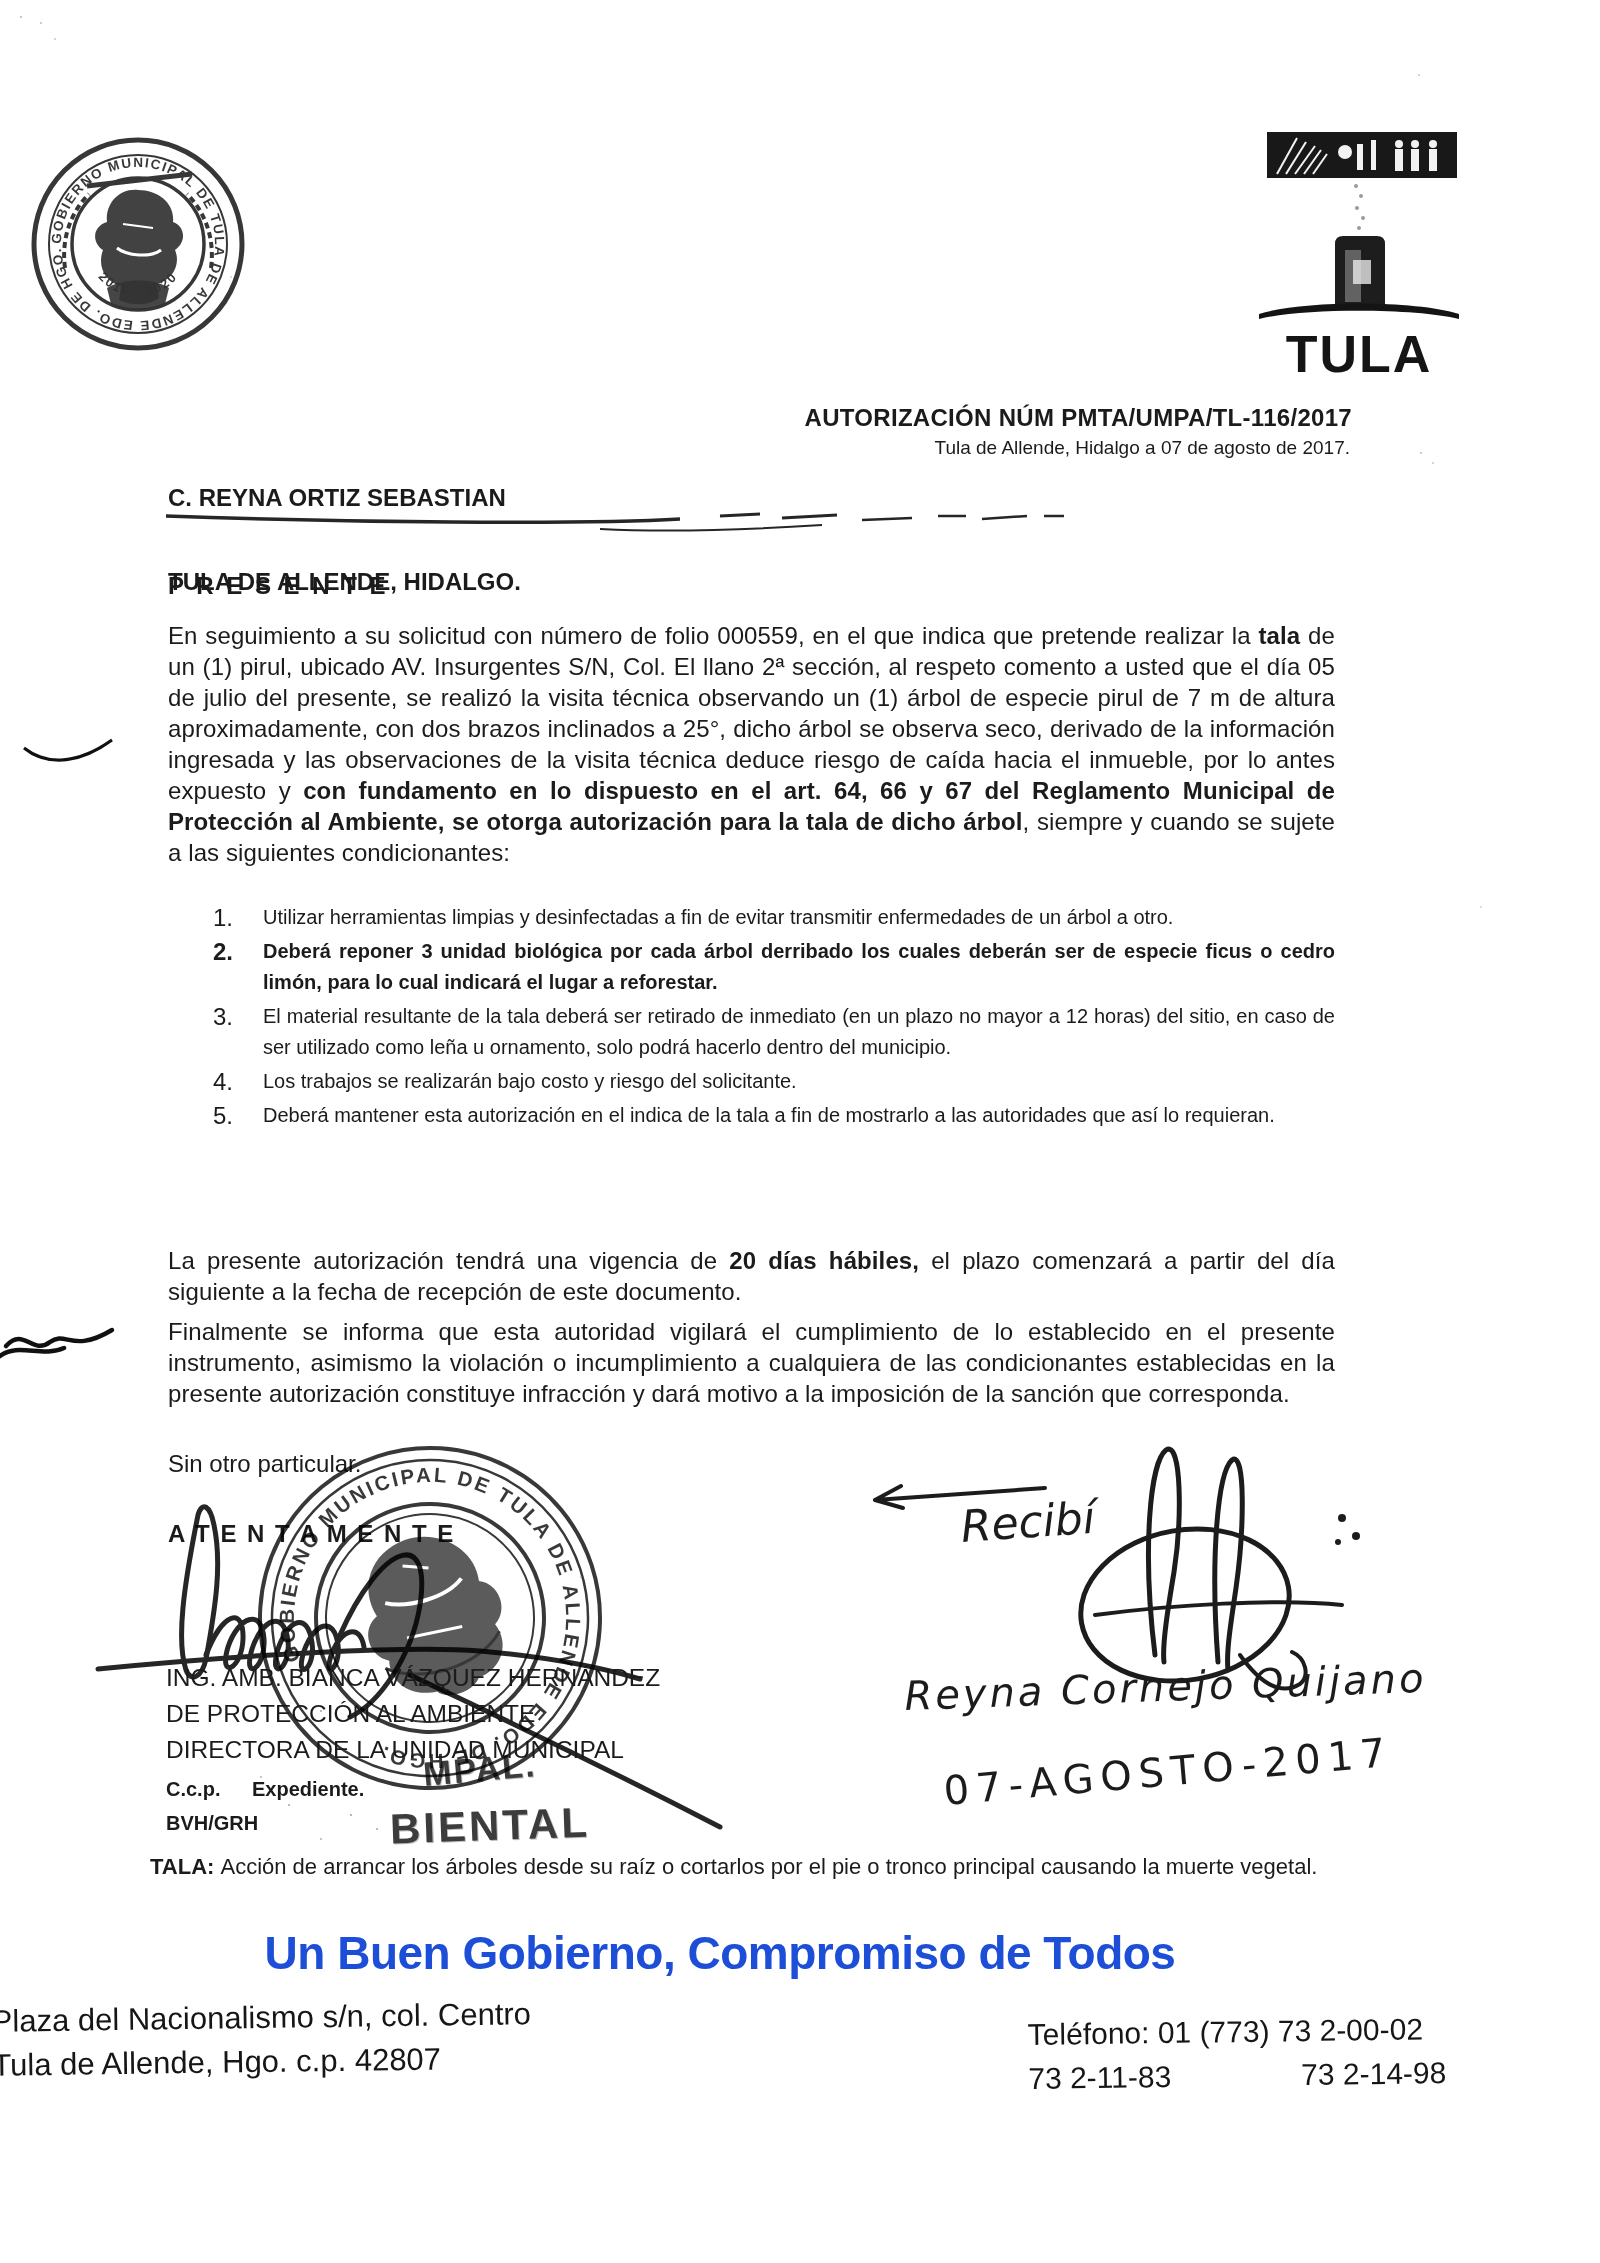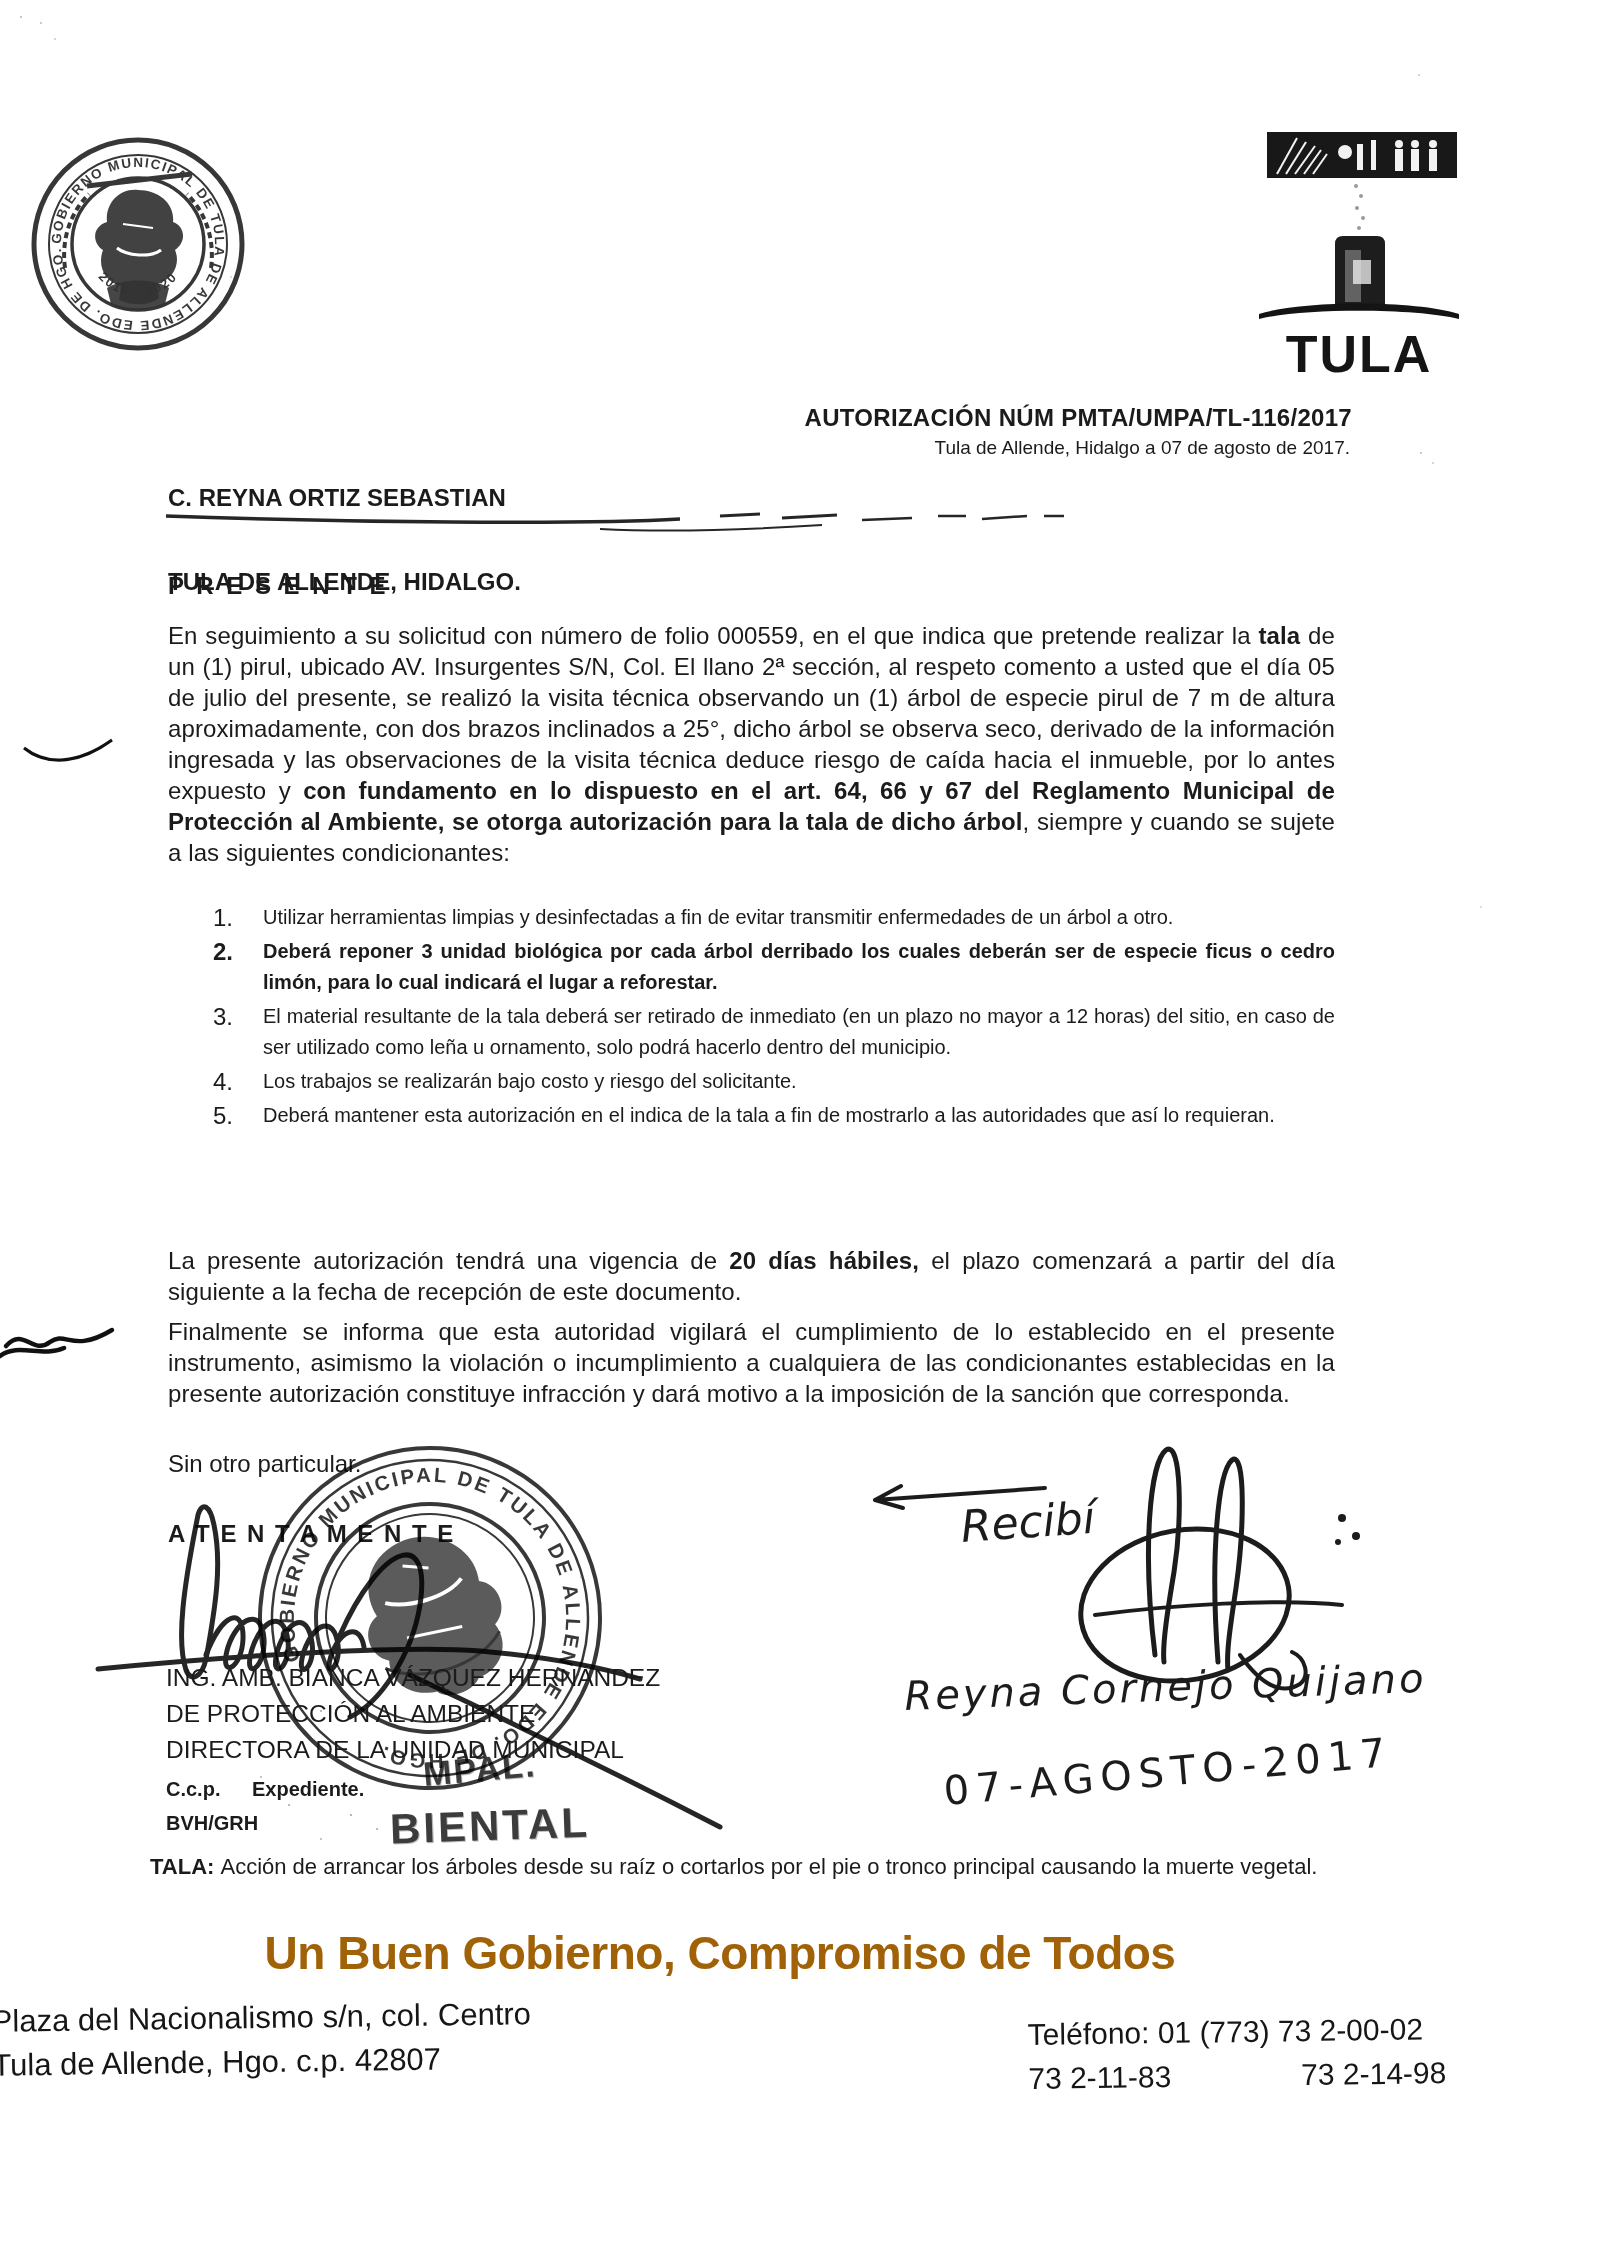--- a/index.html
+++ b/index.html
@@ -215,21 +215,21 @@
   </svg>
   <svg class="abs ink" style="left:0px;top:1310px;width:120px;height:60px" viewBox="0 0 120 60">
     <g stroke="#111" stroke-width="4.5" fill="none" stroke-linecap="round">
       <path d="M6,36 C24,16 32,46 50,32 C66,20 72,44 112,20"></path>
       <path d="M0,46 C18,32 42,48 64,38"></path>
     </g>
   </svg>
 
   <div class="line" style="top:1854px;left:150px;font-size:22px"><span class="b">TALA: </span><span>Acción de arrancar los árboles desde su raíz o cortarlos por el pie o tronco principal causando la muerte vegetal.</span></div>
 
-  <div class="abs" style="top:1926px;left:140px;width:1160px;text-align:center;font-size:46px;font-weight:600;color:#a16207;letter-spacing:-.5px">Un Buen Gobierno, Compromiso de Todos</div>
+  <div class="abs" style="top:1926px;left:140px;width:1160px;text-align:center;font-size:46px;font-weight:600;color:#1d4ed8;letter-spacing:-.5px">Un Buen Gobierno, Compromiso de Todos</div>
 
   <div class="abs" style="top:1996px;left:-8px;font-size:31px;line-height:44px;transform:rotate(-.8deg);color:#161616">
     <div>Plaza del Nacionalismo s/n, col. Centro</div>
     <div>Tula de Allende, Hgo. c.p. 42807</div>
   </div>
   <div class="abs" style="top:2010px;left:1028px;font-size:30px;line-height:44px;transform:rotate(-.8deg);color:#161616">
     <div>Teléfono: 01 (773) 73 2-00-02</div>
     <div style="display:flex;gap:130px">
       <span>73 2-11-83</span>
       <span>73 2-14-98</span>

